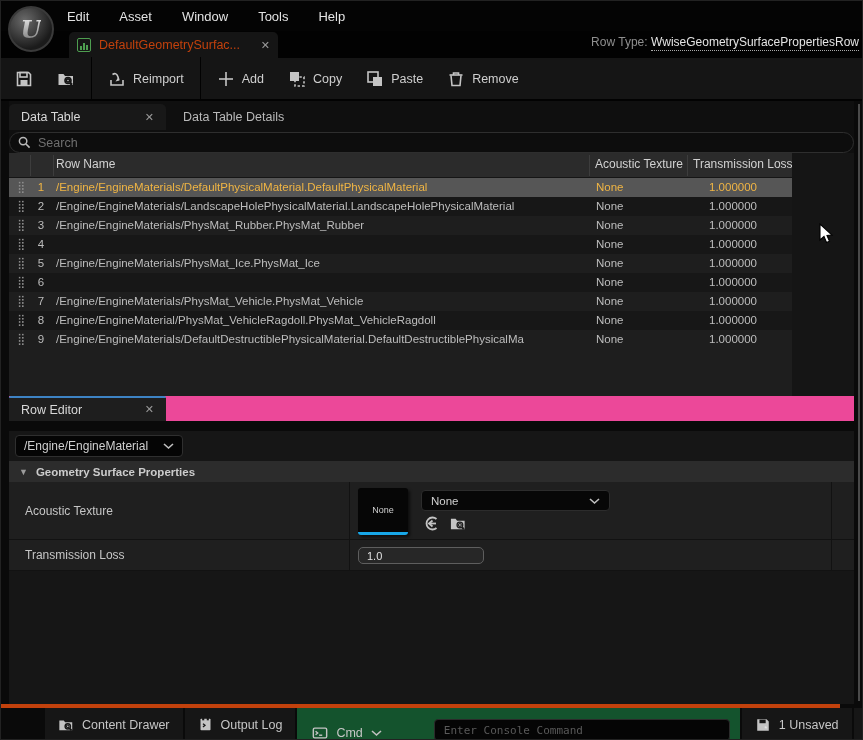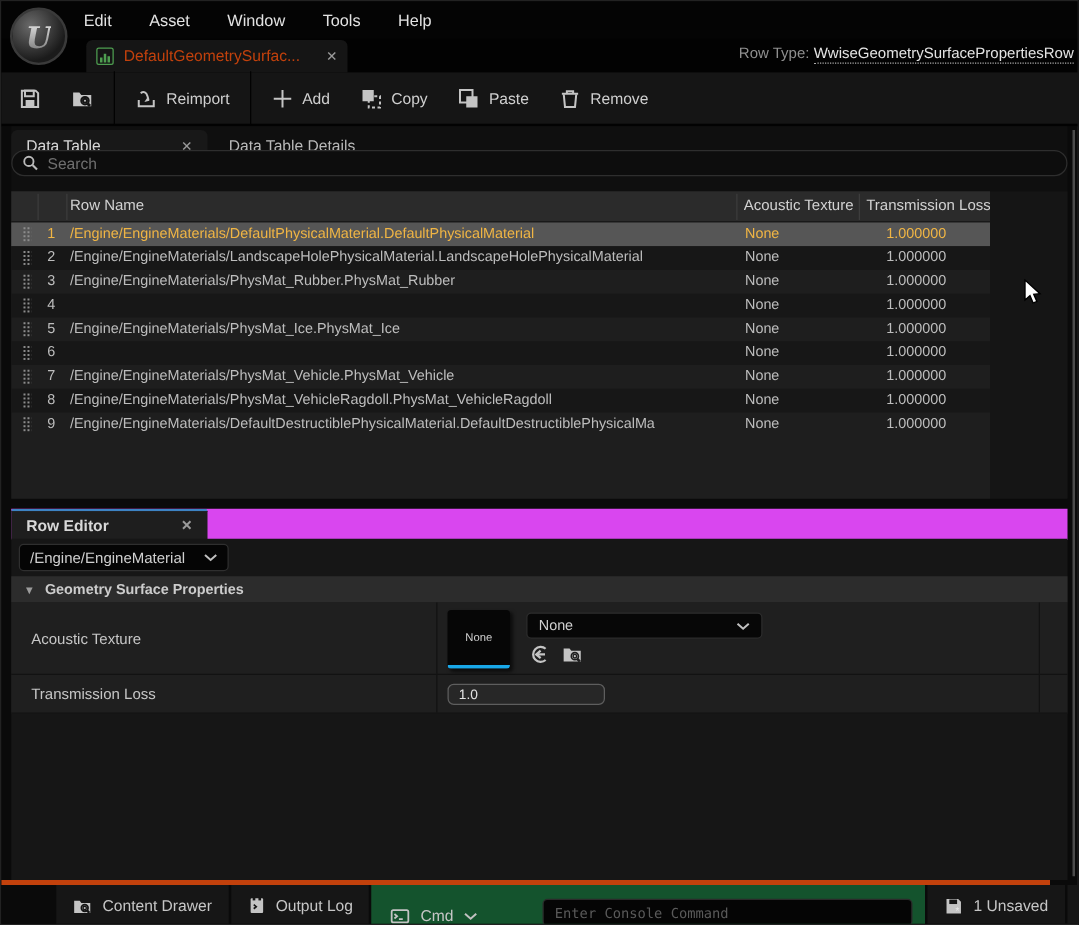--- a/index.html
+++ b/index.html
@@ -48,21 +48,21 @@
   .ticon * { stroke:#c4c4c4; fill:none; stroke-width:1.6; }
   .ticon .fill { fill:#c4c4c4; stroke:none; }
 
   
   #tablewell { left:8px; top:100px; width:845px; height:298px; background:#0f0f0f; }
   .ptab { position:absolute; top:3px; height:26px; display:flex; align-items:center;
     padding:0 12px; font-size:12.5px; color:#b9b9b9;text-align:center; }
   #ptab-datatable { left:0; width:157px; background:#181818; border-radius:5px 5px 0 0; color:#d8d8d8; }
   #ptab-datatable .x { margin-left:auto; color:#9a9a9a; font-size:11px; }
   #ptab-details { left:162px; }
-  #searchbar { position:absolute; left:0px; top:19px; width:845px; height:21px;
+  #searchbar { position:absolute; left:0px; top:31px; width:845px; height:21px;
     background:#0d0d0d; border:1px solid #2e2e2e; border-radius:11px;
     display:flex; align-items:center; padding:0 8px; gap:7px; }
   #searchbar .ph { color:#6f6f6f; font-size:12.5px; }
   #thead { position:absolute; left:0; top:52px; width:783px; height:25px; background:#2b2b2b;
     border-bottom:1px solid #151515; font-size:12px; color:#d2d2d2; }
   #thead .hsep { position:absolute; top:2px; width:1px; height:21px; background:#3d3d3d; }
   #thead span { position:absolute; top:4px; white-space:nowrap; overflow:hidden; }
   #rows { position:absolute; left:0; top:77px; width:783px; height:221px; background:#1e1e1e; }
   #tbl-rightfill { position:absolute; left:783px; top:52px; width:62px; height:246px; background:#151515; }
   .trow { position:absolute; left:0; width:783px; height:19px; font-size:11.5px; color:#bdbdbd; }
@@ -71,21 +71,21 @@
   .trow span { position:absolute; top:3px; white-space:nowrap; overflow:hidden; }
   .trow .num { left:22px; width:20px; text-align:center; }
   .trow .nm { left:47px; width:533px; }
   .trow .ac { left:587px; width:90px; }
   .trow .ls { left:700px; width:86px; }
   .handle { position:absolute; left:9px; top:3px; width:7px; height:13px;
     background-image:radial-gradient(circle, #8c8c8c 0.9px, transparent 1.1px);
     background-size:3.2px 3.2px; }
 
   
-  #re-tabrow { left:8px; top:406px; width:845px; height:25px; background:#d946ef;font-weight:bold; }
+  #re-tabrow { left:8px; top:395px; width:845px; height:25px; background:#ec4899; }
   #re-tab { position:absolute; left:0; top:0; width:157px; height:25px; background:#1e1e1e;
     border-top:2px solid #3d83c4; border-radius:2px 2px 0 0;
     display:flex; align-items:center; padding:0 12px; color:#d8d8d8; font-size:12.5px; }
   #re-tab .x { margin-left:auto; color:#9a9a9a; font-size:11px; }
   #re-panel { left:8px; top:430px; width:845px; height:273px; background:#161616; }
   #re-dropdown { position:absolute; left:6px; top:4px; width:168px; height:22px;
     background:#050505; border:1px solid #2f2f2f; border-radius:4px;
     display:flex; align-items:center; padding:0 8px; color:#d0d0d0; font-size:12px; }
   #re-dropdown .ch { margin-left:auto; color:#bdbdbd; }
   #re-cat { position:absolute; left:0; top:30px; width:845px; height:21px; background:#2c2c2c;
@@ -293,21 +293,21 @@
         <div class="trow" style="top: 114px;">
           <div class="handle"></div>
           <span class="num">7</span>
           <span class="nm">/Engine/EngineMaterials/PhysMat_Vehicle.PhysMat_Vehicle</span>
           <span class="ac">None</span>
           <span class="ls">1.000000</span>
         </div>
         <div class="trow dark" style="top: 133px;">
           <div class="handle"></div>
           <span class="num">8</span>
-          <span class="nm">/Engine/EngineMaterials/PhysMat_VehicleRagdoll.PhysMat_VehicleRagdoll</span>
+          <span class="nm">/Engine/EngineMaterial/PhysMat_VehicleRagdoll.PhysMat_VehicleRagdoll</span>
           <span class="ac">None</span>
           <span class="ls">1.000000</span>
         </div>
         <div class="trow" style="top: 152px;">
           <div class="handle"></div>
           <span class="num">9</span>
           <span class="nm">/Engine/EngineMaterials/DefaultDestructiblePhysicalMaterial.DefaultDestructiblePhysicalMa</span>
           <span class="ac">None</span>
           <span class="ls">1.000000</span>
         </div>

